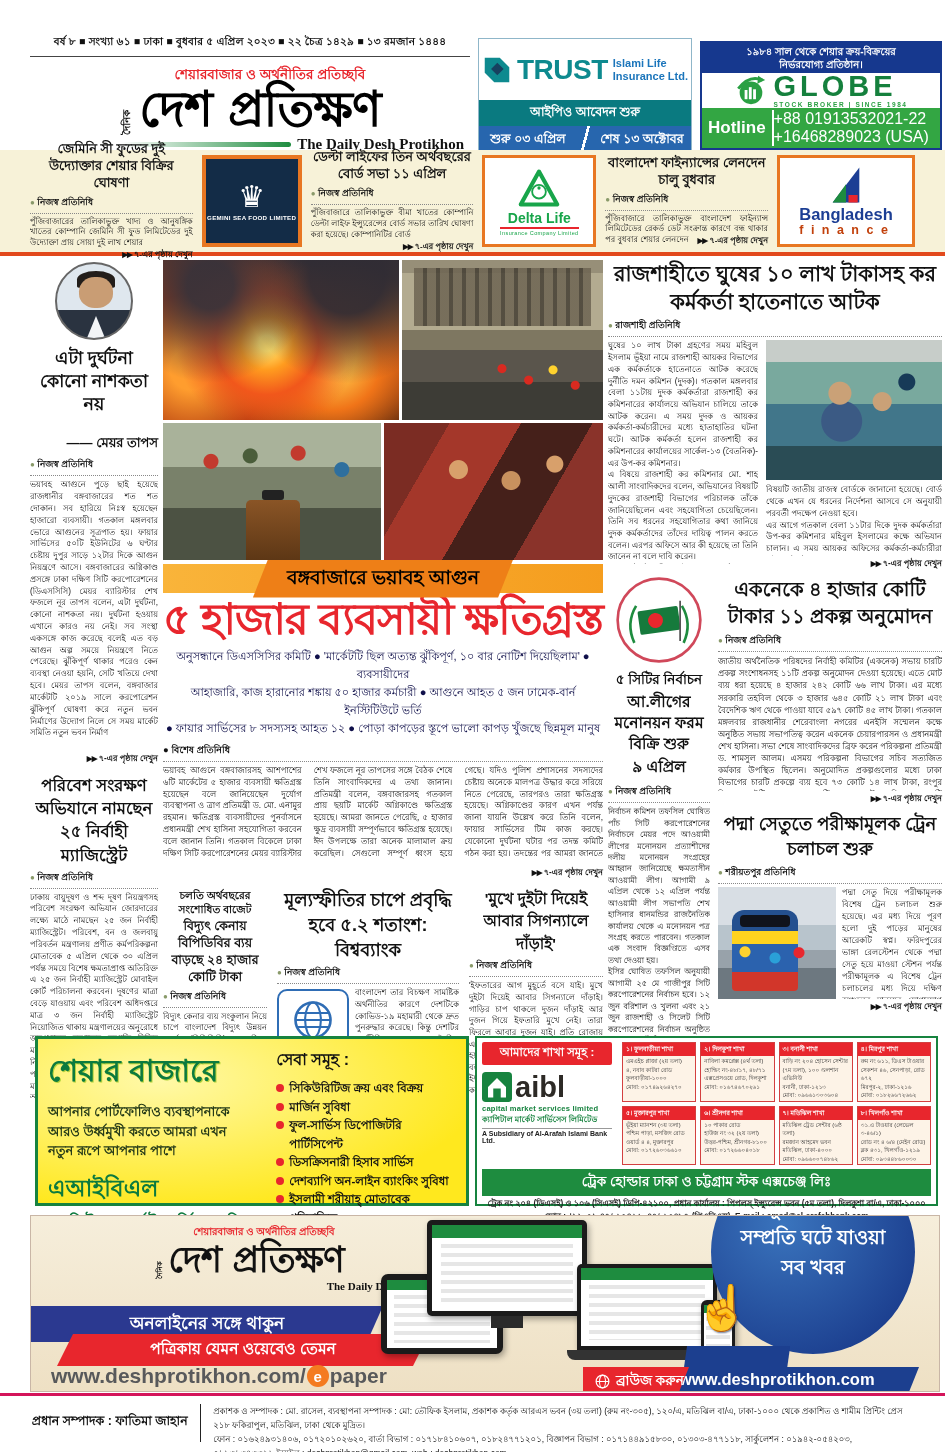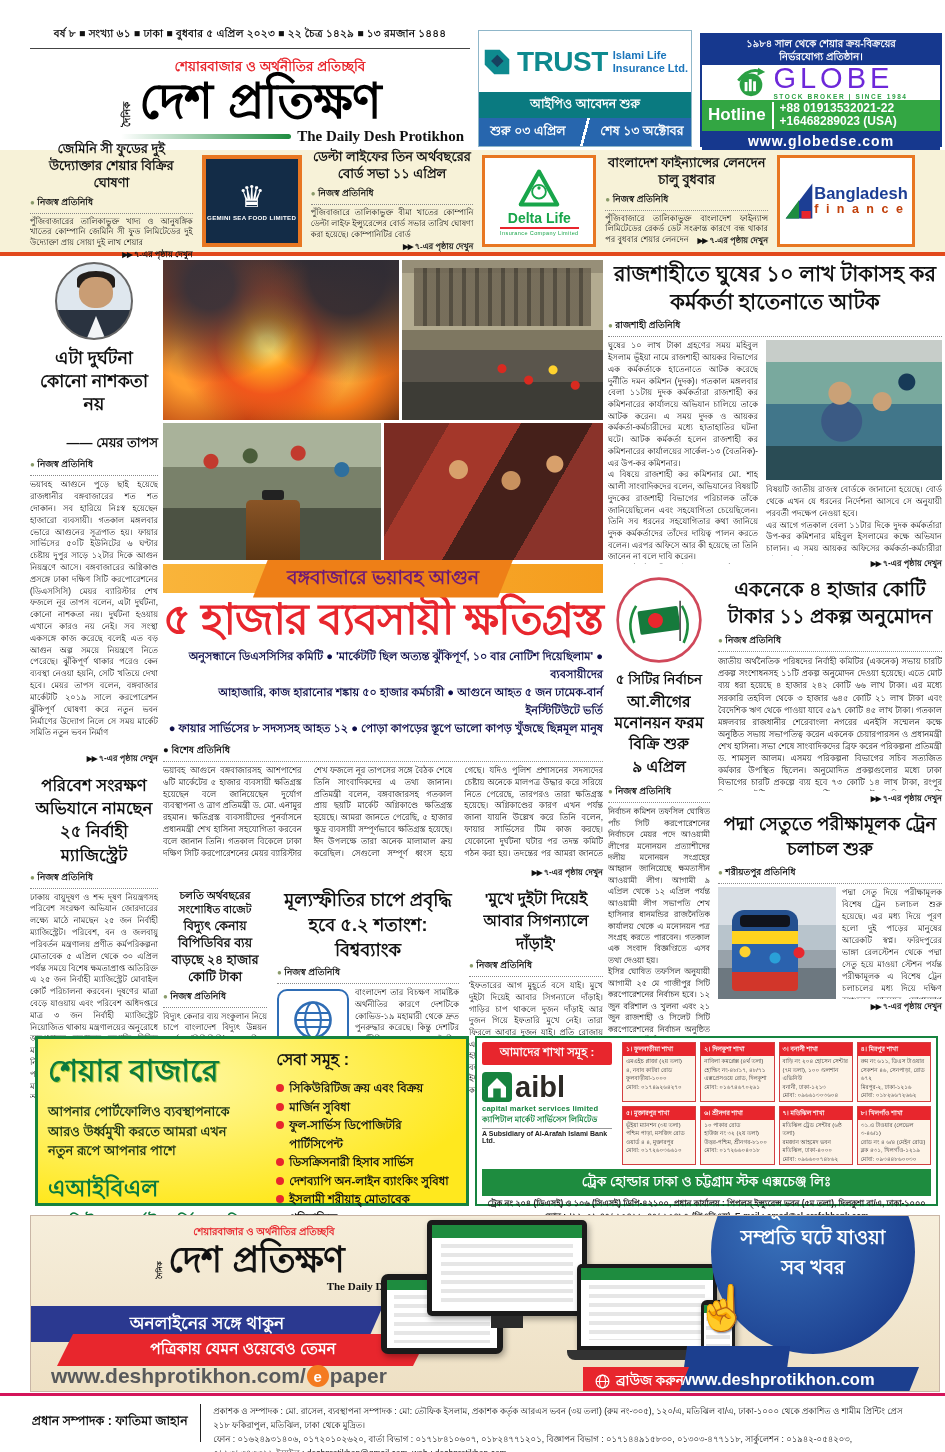--- a/index.html
+++ b/index.html
@@ -7,21 +7,21 @@
   body{font-family:"Liberation Sans",sans-serif;color:#111}
   .page{position:relative;width:945px;height:1452px;background:#fff;overflow:hidden}
   .pre{white-space:pre-line}
   .jumpline{text-align:right;font-weight:900;font-size:8.2px;margin-top:1px}
   .jmark{font-size:7.5px;letter-spacing:-1px}
   .byline{font-size:9px;font-weight:bold;margin-top:3px}
   .byline .dot{color:#8a9a6a;font-size:8px}
   .rule{border-top:1px dotted #888;margin:3px 0}
 
   
-  .masthead{position:absolute;top:0;left:0;width:945px;height:120px}
+  .masthead{position:absolute;top:8px;left:0;width:945px;height:120px}
   .mh-left{position:absolute;left:30px;top:26px;width:440px}
   .dateline{font-size:10.5px;font-weight:bold;text-align:center;letter-spacing:.2px}
   .date-rule{border-top:1.5px solid #444;margin-top:5px}
   .tagline{color:#e8262d;font-weight:900;font-size:13.5px;text-align:center;margin-top:7px;padding-left:40px}
   .logo-row{display:flex;align-items:flex-end;justify-content:center;gap:3px;margin-top:-3px}
   .daily{writing-mode:vertical-rl;transform:rotate(180deg);font-size:10px;font-weight:bold;height:36px;color:#111}
   .logo-text{font-family:"DejaVu Sans",sans-serif;font-size:49px;font-weight:900;line-height:1.05;letter-spacing:-1px;color:#000}
   .subtitle-row{display:flex;justify-content:flex-end;align-items:center;gap:6px;margin-top:1px;padding-right:6px}
   .swoosh{width:170px;height:5px;border-radius:3px;background:linear-gradient(90deg,rgba(30,140,63,0),#1e8c3f)}
   .subtitle{font-family:"Liberation Serif",serif;font-weight:bold;font-size:15px}
@@ -32,41 +32,41 @@
   .trust-name{font-size:28px;font-weight:900;color:#0e8a8f;letter-spacing:-.5px}
   .trust-sub{color:#1b75bb;font-weight:bold;font-size:11px;line-height:1.1}
   .trust-bar{background:#0a7a80;color:#fff;font-weight:900;font-size:12.5px;text-align:center;padding:3px 0}
   .trust-bottom{display:flex;background:#2766ae;color:#fff;font-weight:900;font-size:12.5px}
   .tb-cell{flex:1;text-align:center;padding:4px 0}
   .tb-slash{width:16px;background:linear-gradient(105deg,#2766ae 44%,#fff 44% 56%,#2766ae 56%)}
 
   .globe-ad{position:absolute;left:700px;top:33px;width:242px;height:114px;border:2.5px solid #16388e;display:flex;flex-direction:column;background:#fff}
   .g-top{background:#16388e;color:#fff;font-size:10px;font-weight:bold;text-align:center;line-height:1.3;padding:2px 0}
   .g-mid{flex:1;display:flex;align-items:center;justify-content:center;gap:5px}
-  .g-name{font-size:29px;font-weight:400;color:#6d28d9;letter-spacing:4px;line-height:.95}
+  .g-name{font-size:29px;font-weight:700;color:#15803d;letter-spacing:4px;line-height:.95}
   .g-sub{font-size:6.5px;color:#2aa043;font-weight:bold;letter-spacing:1.6px;text-align:left}
   .g-hot{background:#33a643;color:#fff;display:flex;align-items:center;padding:2px 6px;gap:6px}
   .g-hl{font-size:17px;font-weight:900}
-  .g-phones{border-left:2.5px solid #fff;padding-left:6px;font-weight:700;font-size:12px;line-height:1.15}
+  .g-phones{border-left:2.5px solid #fff;font-weight:400;font-size:16px;line-height:1.15}
   .g-web{background:#16388e;color:#fff;text-align:center;font-weight:900;font-size:14px;padding:2px 0;letter-spacing:1px}
 
   
   .strip{position:absolute;top:150px;left:0;width:945px;height:106px;background:#f7f2d8;border-bottom:4px solid #e2491c;display:flex;align-items:center;padding:6px 30px;gap:9px}
   .teaser{flex:1}
   .teaser-title{font-weight:900;font-size:13px;text-align:center;line-height:1.3}
   .teaser-body{font-size:8.1px;line-height:1.35;text-align:justify;margin-top:2px}
   .teaser .jumpline{display:inline;float:right;font-size:8.1px}
   .logo-box{flex:none;display:flex;flex-direction:column;align-items:center;justify-content:center;background:#fff;border:3px solid #e87722}
   .gemini-box{width:100px;height:92px;background:#132c47;border-width:4px;gap:2px}
   .gemini-glyph{color:#fff;font-size:30px;line-height:1}
   .gemini-cap{color:#fff;font-size:6.2px;font-weight:bold;letter-spacing:.3px;text-align:center}
   .delta-box{width:114px;height:92px}
   .delta-name{color:#18a54a;font-weight:900;font-size:14px;margin-top:1px}
   .delta-sub{font-size:5.5px;color:#18a54a;letter-spacing:.4px;border-top:2px solid #e8262d;margin-top:1px;padding-top:1px}
-  .bdf-box{width:138px;height:92px;flex-direction:row;}
+  .bdf-box{width:138px;height:92px;flex-direction:column;}
   .bdf-l1{color:#1c3e94;font-weight:900;font-size:16.5px;line-height:1}
   .bdf-l2{color:#c2410c;font-weight:900;font-size:12.5px;letter-spacing:2px;line-height:1.2}
 
   
   .content{position:absolute;top:260px;left:0;width:945px;height:776px}
   .col-left{position:absolute;left:30px;top:0;width:128px}
   .portrait{width:78px;height:78px;border-radius:50%;margin:2px auto 0;border:2px solid #666;position:relative;overflow:hidden;background:linear-gradient(180deg,#dfe7ee 0 62%,#2a3340 62%)}
   .p-hair{position:absolute;top:7px;left:20px;width:38px;height:17px;border-radius:50% 50% 10% 10%;background:#221d1a}
   .p-face{position:absolute;top:13px;left:22px;width:34px;height:31px;border-radius:46%;background:#c99d74}
   .p-shirt{position:absolute;bottom:0;left:30px;width:18px;height:22px;background:#f2f4f6;clip-path:polygon(50% 0,100% 100%,0 100%)}
@@ -100,23 +100,23 @@
     radial-gradient(circle at 40% 24%,#4a5d3a 0 7px,transparent 8px),
     linear-gradient(180deg,#a9b29a 0 32%,#79816a 32% 62%,#4c5243 62%)}
   .podium{position:absolute;left:38%;bottom:0;width:25%;height:44%;background:linear-gradient(180deg,#8a5526,#5d3715);border-radius:5px 5px 0 0}
   .podium::before{content:"";position:absolute;left:30%;top:-10px;width:40%;height:10px;background:#222;border-radius:3px}
   .ph-rs{width:219px;height:137px;background:
     radial-gradient(circle at 34% 34%,#d8a06b 0 9px,transparent 10px),
     radial-gradient(circle at 58% 42%,#c8915e 0 9px,transparent 10px),
     radial-gradient(circle at 78% 30%,#d8a06b 0 8px,transparent 9px),
     linear-gradient(120deg,#7b2c23 0 22%,#a4372a 22% 46%,#45201a 46% 70%,#8a332a 70%)}
   .kicker{margin-top:4px;height:29px;background:linear-gradient(90deg,#f9b43a,#f59d1e);display:flex;align-items:center;justify-content:center}
-  .kicker-inner{background:#ee7f17;color:#701a75;font-weight:900;font-size:19px;padding:3px 34px;clip-path:polygon(15px 0,100% 0,calc(100% - 15px) 100%,0 100%)}
+  .kicker-inner{background:#ee7f17;color:#000000;font-weight:900;font-size:19px;padding:3px 34px;clip-path:polygon(15px 0,100% 0,calc(100% - 15px) 100%,0 100%)}
   .headline{color:#e8262d;font-weight:900;text-align:center;font-size:43px;line-height:1.1;margin-top:3px;letter-spacing:-1px}
-  .bullets{font-size:11.2px;font-weight:bold;color:#10104a;text-align:right;line-height:1.6;margin-top:5px}
+  .bullets{font-size:11.2px;font-weight:normal;color:#10104a;text-align:center;line-height:1.6;margin-top:5px}
   .m-byline{font-size:9.5px;font-weight:bold;margin-top:5px}
   .m-body{margin-top:2px;font-size:8.3px;line-height:1.43;text-align:justify;column-count:3;column-gap:12px;height:100px;overflow:hidden}
   .subrow{display:flex;gap:10px;margin-top:9px}
   .sub1{width:104px;flex:none}
   .s1-pre{font-size:10.5px;font-weight:900;text-align:center;line-height:1.35}
   .s1-h{font-size:12.5px;font-weight:900;text-align:center;line-height:1.35;margin-top:2px}
   .s-body{font-size:8.2px;line-height:1.42;text-align:justify;overflow:hidden;margin-top:1px}
   .sub1 .s-body{height:118px}
   .sub2{width:182px;flex:none}
   .s2-h{font-size:18px;font-weight:900;text-align:center;line-height:1.38}

